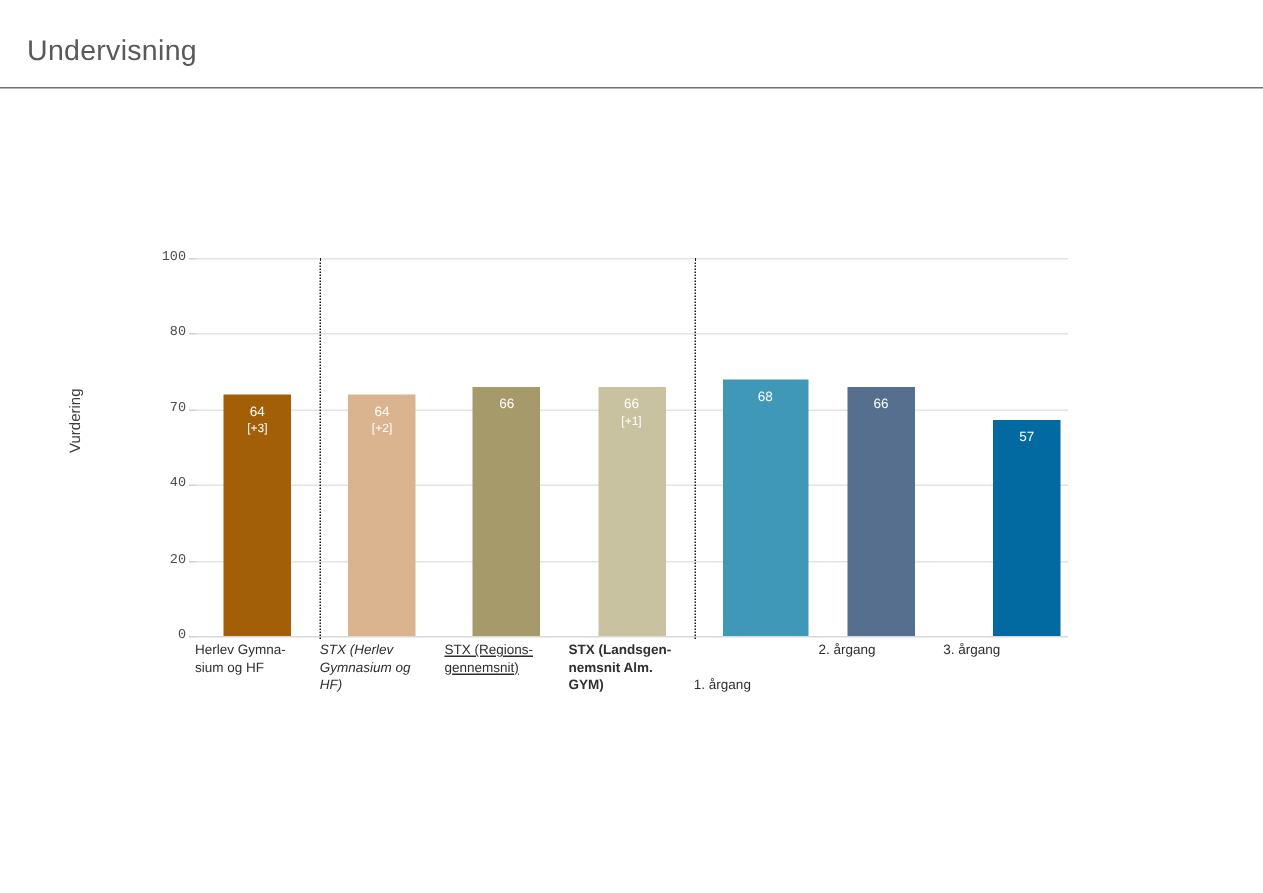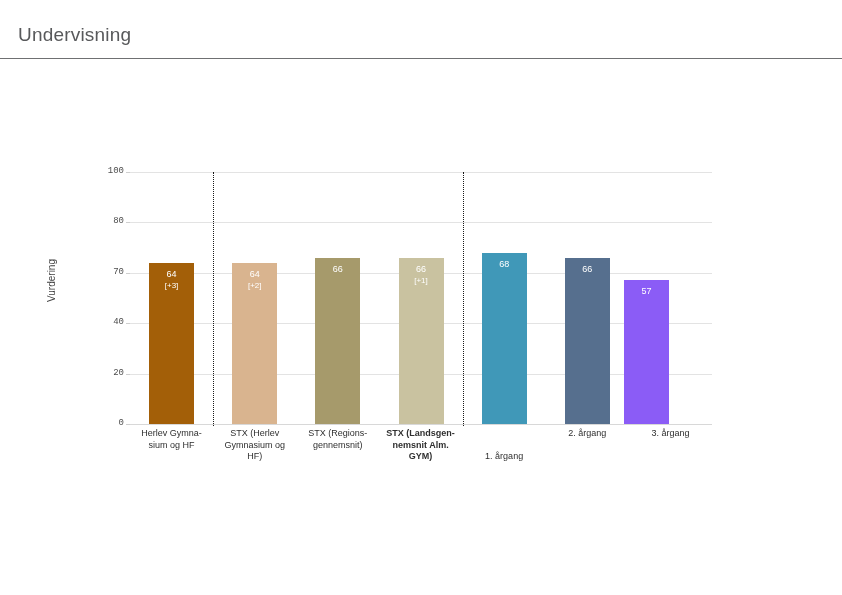--- a/index.html
+++ b/index.html
@@ -143,21 +143,20 @@
     color: #ffffff;
     line-height: 10px;
   }
 
   
   .cat-label {
     position: absolute;
     top: 368px;
     font-size: 9px;
     line-height: 11.5px;
-    text-align: center;
     color: #2f2f2f;
   }
 
   
   .divider {
     position: absolute;
     top: 112px;
     width: 1px;
     height: 254px;
     border-left: 1px dotted #1a1a1a;
@@ -210,43 +209,43 @@
           <div class="bar-value">64</div>
           <div class="bar-delta">[+2]</div>
         </div>
         <div class="bar" style="left: 185.357px; width: 45px; height: 166.32px; background: rgb(166, 154, 107);">
           <div class="bar-value">66</div>
         </div>
         <div class="bar" style="left: 268.5px; width: 45px; height: 166.32px; background: rgb(201, 194, 160);">
           <div class="bar-value">66</div>
           <div class="bar-delta">[+1]</div>
         </div>
-        <div class="bar" style="left: 351.643px; width: 45px; height: 171.36px; background: rgb(64, 152, 184);">
+        <div class="bar" style="left: 351.643px; width: 45px; height: 171.36px; background: rgb(64, 152, 184); padding-left: 12px;">
           <div class="bar-value">68</div>
         </div>
         <div class="bar" style="left: 434.786px; width: 45px; height: 166.32px; background: rgb(86, 111, 142);">
           <div class="bar-value">66</div>
         </div>
-        <div class="bar" style="left: 494px; width: 45px; height: 143.64px; background: #8b5cf6;">
+        <div class="bar" style="left: 532px; width: 45px; height: 143.64px; background: #0369a1;">
           <div class="bar-value">57</div>
         </div>
       </div>
   </div>
 
   <div id="cat-labels">
       <div class="cat-label" style="left: 130px; width: 83.1429px;">
         <div>Herlev Gymna-</div>
         <div>sium og HF</div>
       </div>
-      <div class="cat-label" style="left: 213.143px; width: 83.1429px;">
+      <div class="cat-label" style="left: 213.143px; width: 83.1429px; font-style: italic;">
         <div>STX (Herlev</div>
         <div>Gymnasium og</div>
         <div>HF)</div>
       </div>
-      <div class="cat-label" style="left: 296.286px; width: 83.1429px;">
+      <div class="cat-label" style="left: 296.286px; width: 83.1429px; text-decoration: underline;">
         <div>STX (Regions-</div>
         <div>gennemsnit)</div>
       </div>
       <div class="cat-label" style="left: 379px; width: 83.1429px; font-weight: bold;">
         <div>STX (Landsgen-</div>
         <div>nemsnit Alm.</div>
         <div>GYM)</div>
       </div>
       <div class="cat-label" style="left: 462.571px; width: 83.1429px; margin-top: 23px;">
         <div>1. årgang</div>

